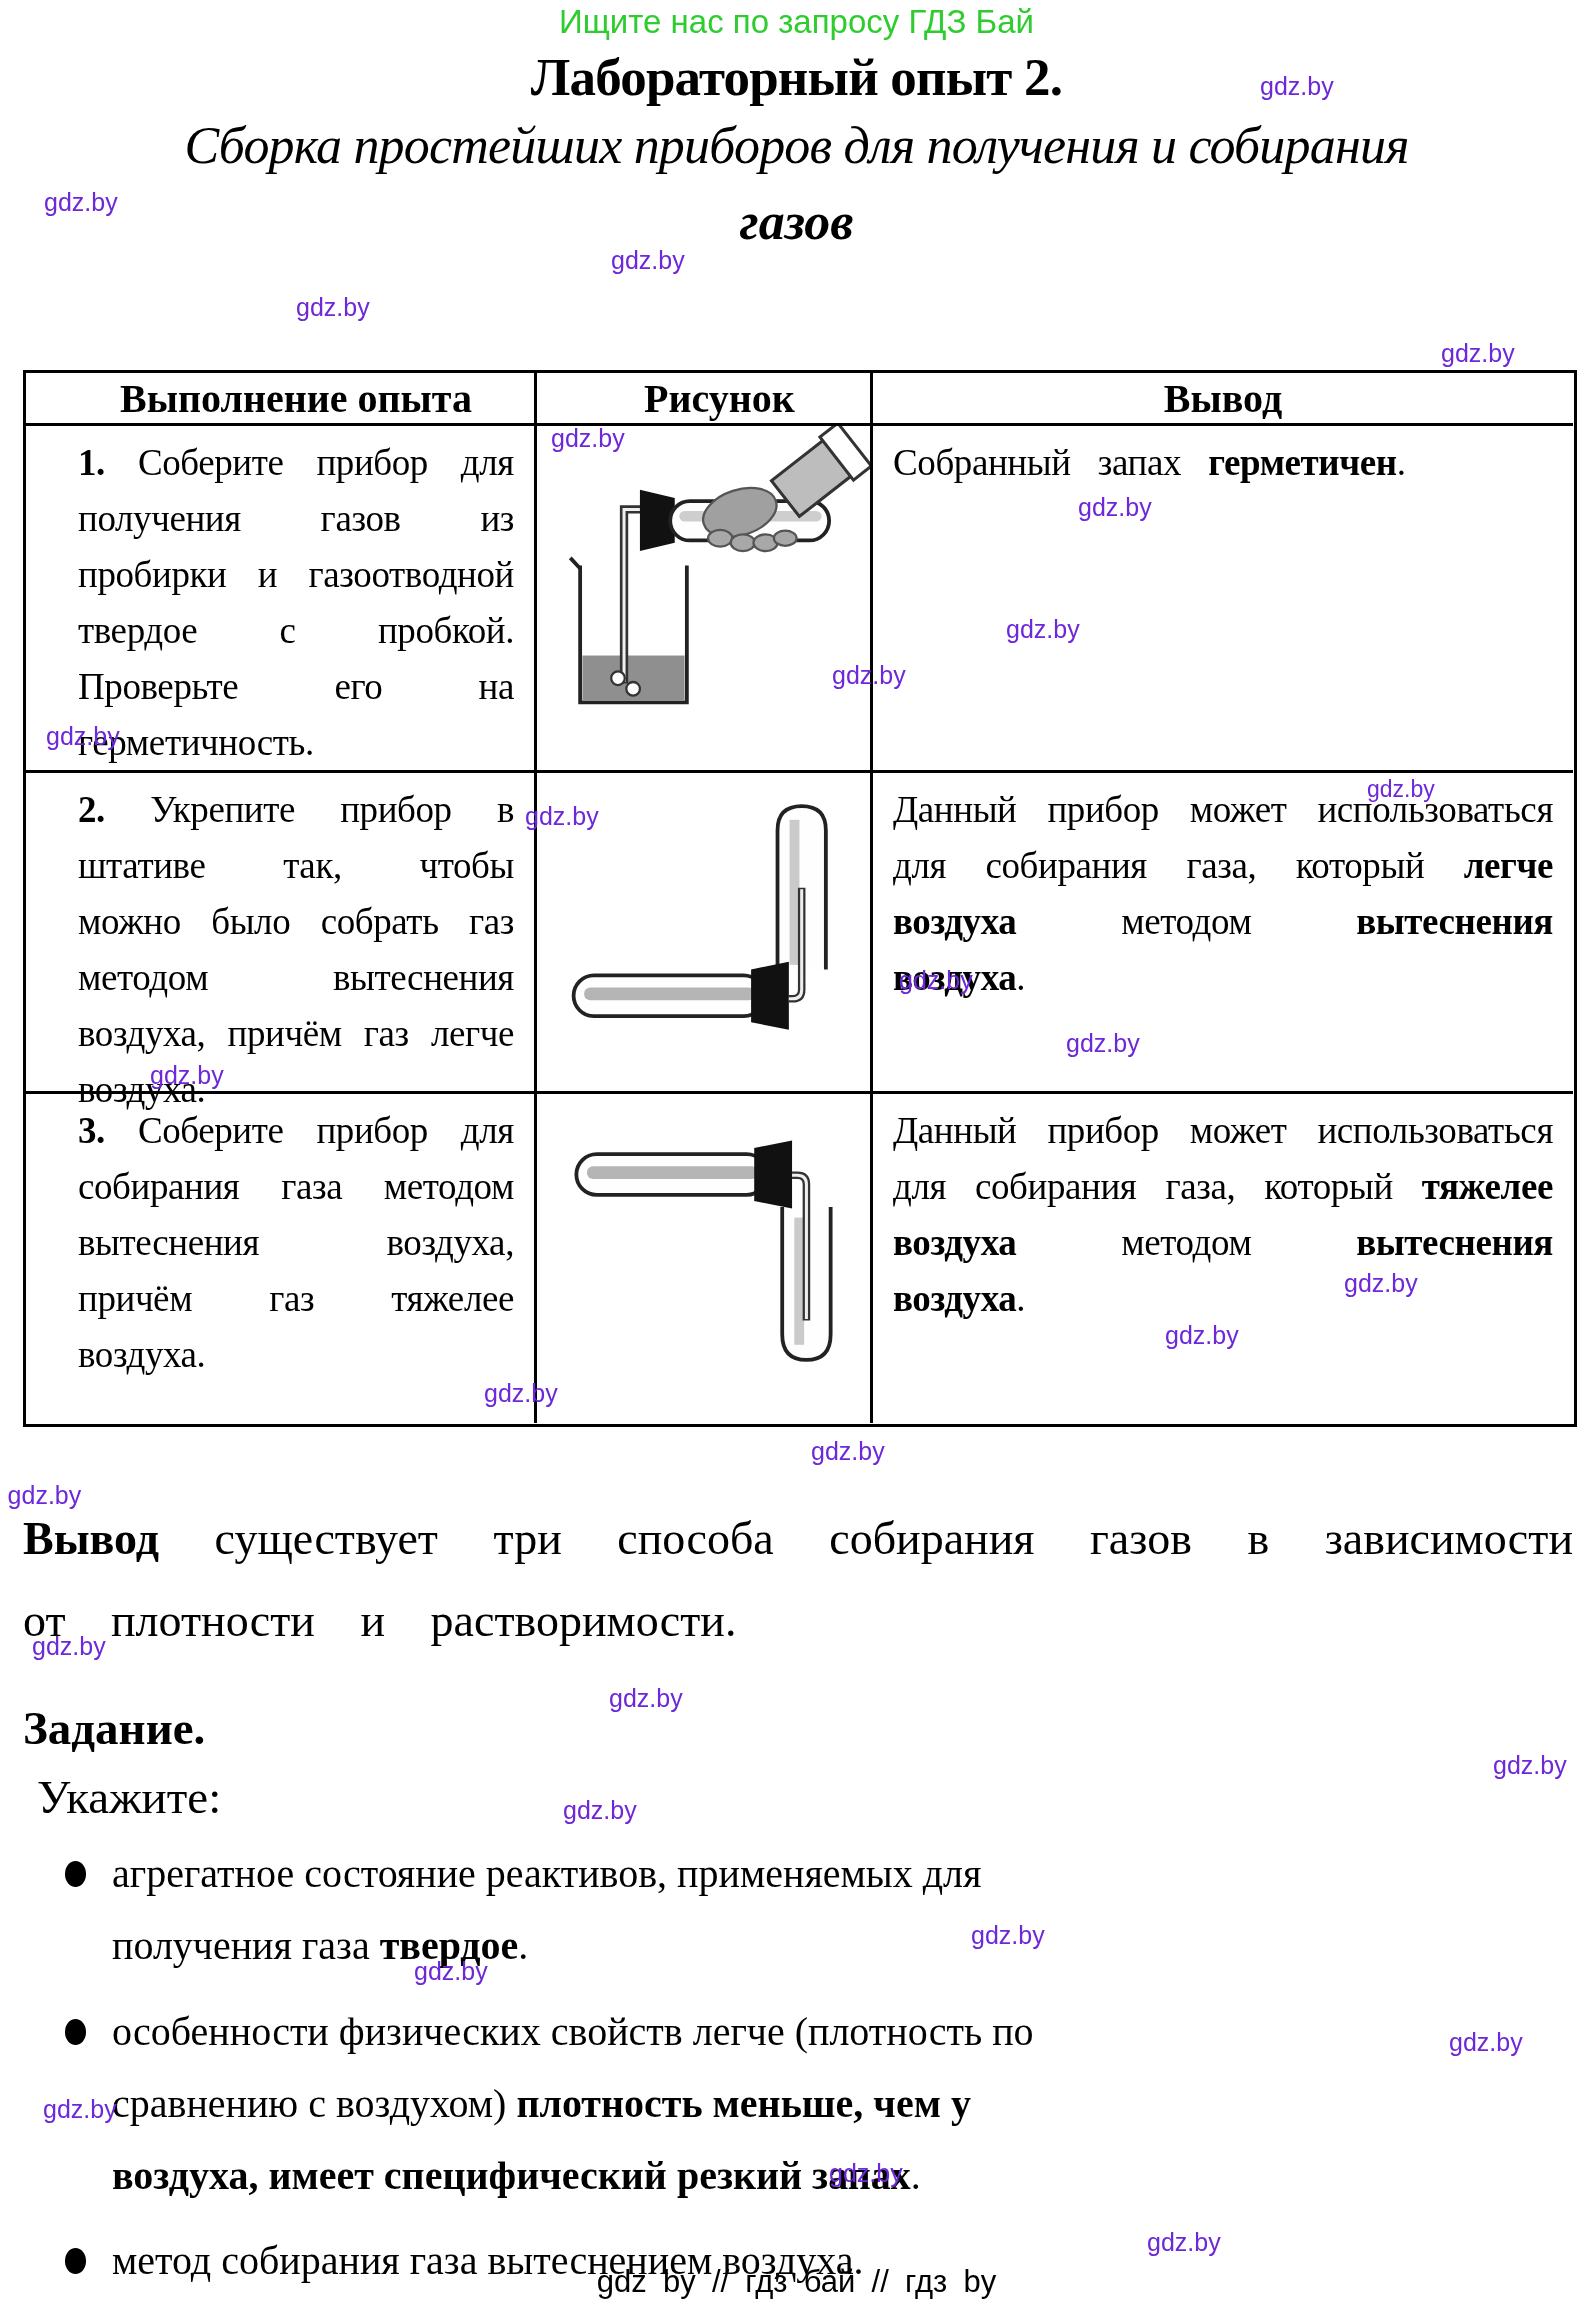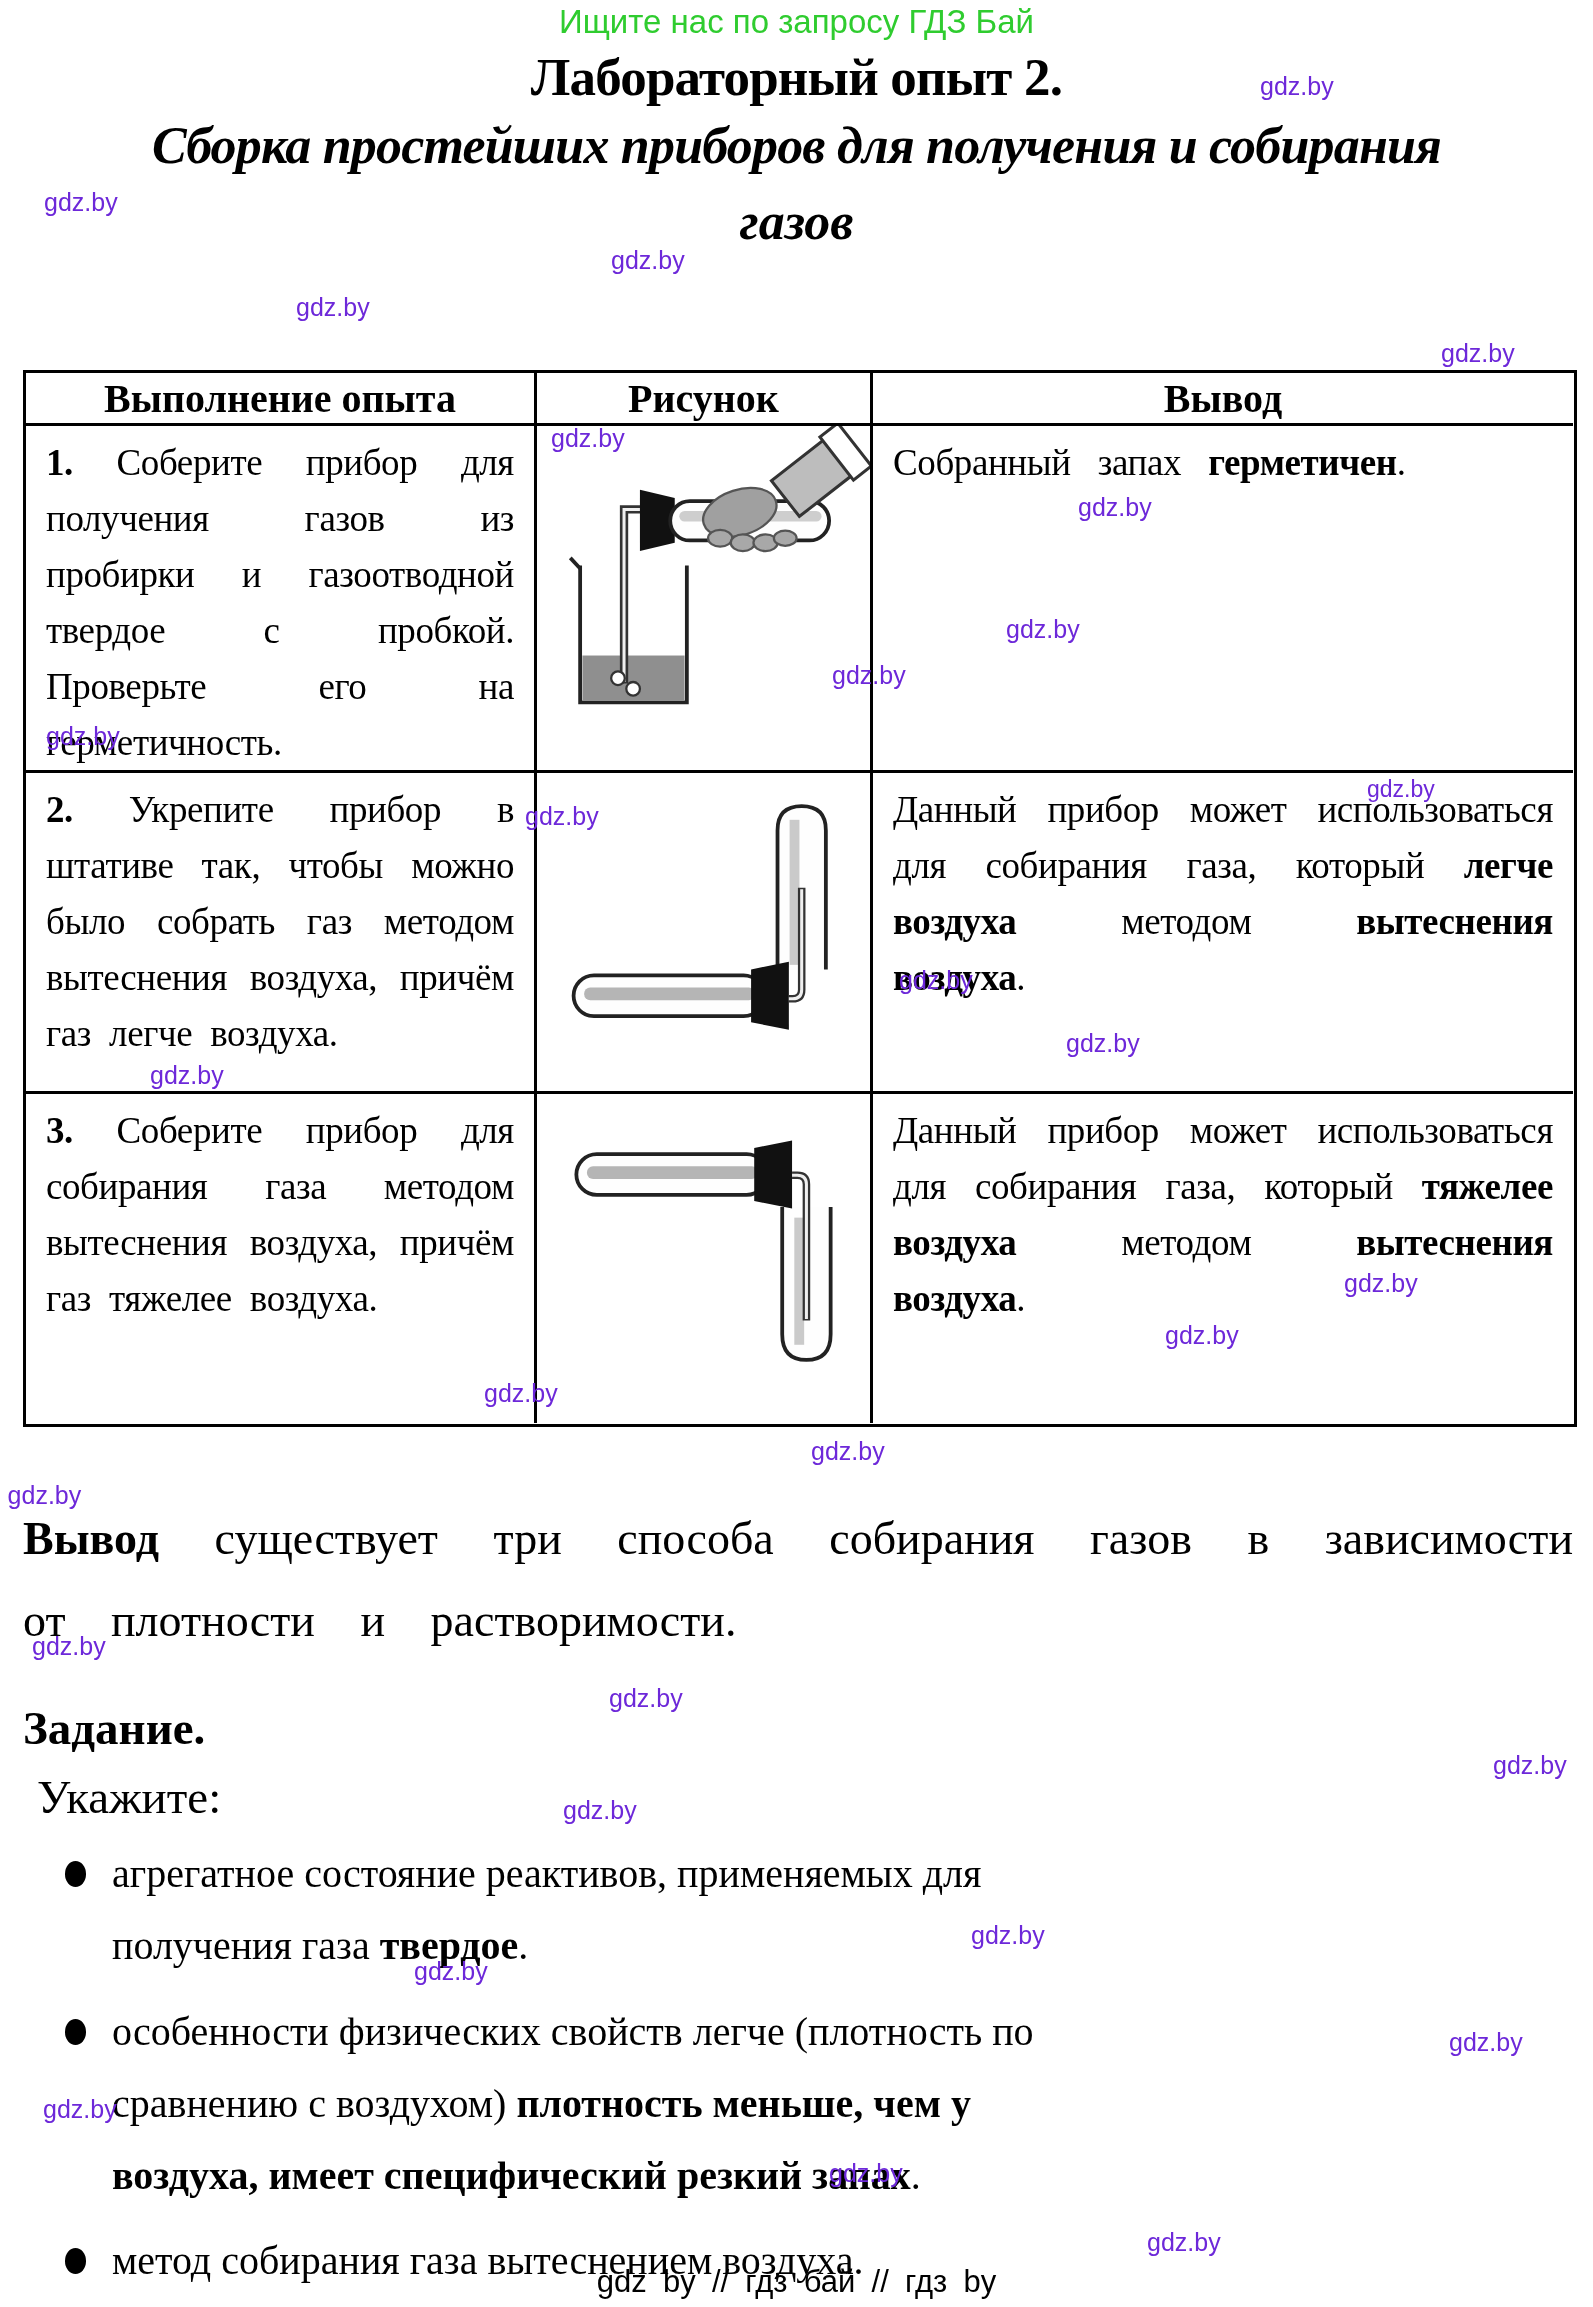--- a/index.html
+++ b/index.html
@@ -4,30 +4,30 @@
 <style>
   html,body{margin:0;padding:0;background:#fff;}
   *{box-sizing:border-box;}
   .page{position:relative;width:1593px;height:2307px;background:#ffffff;overflow:hidden;
         font-family:"Liberation Serif", serif;color:#000;}
   .promo{position:absolute;left:0;top:3.1px;width:100%;text-align:center;
          font-family:"Liberation Sans", sans-serif;font-size:33px;color:#2fcc2f;}
   .t1{position:absolute;left:0;top:47px;width:100%;text-align:center;
       font-size:53px;font-weight:bold;letter-spacing:-0.8px;}
   .t2{position:absolute;left:0;top:116px;width:100%;text-align:center;
-      font-size:52px;font-weight:bold;font-style:italic;letter-spacing:-0.8px;}
+      font-size:52px;font-weight:normal;font-style:italic;letter-spacing:-0.8px;}
   .t3{position:absolute;left:0;top:192px;width:100%;text-align:center;
       font-size:52px;font-weight:bold;font-style:italic;}
   .wm{position:absolute;font-family:"Liberation Sans", sans-serif;font-size:25px;color:#6d28d9;white-space:nowrap;}
   .tbl{position:absolute;left:23px;top:370px;width:1554px;height:1057px;
        display:grid;grid-template-columns:511px 336px 700px;grid-template-rows:53px 347px 321px 329px;
        border:3.1px solid #000;}
   .th{border-bottom:3.1px solid #000;display:flex;align-items:center;justify-content:center;
       font-size:40px;font-weight:bold;}
-  .br{border-right:3.1px solid #000;}
+  .br{border-right:3.1px solid #000;padding-left:32px;}
   .bb{border-bottom:3.1px solid #000;}
   .td{position:relative;}
   .cell-text{margin:0;padding:9.2px 20px 0 20px;font-size:37px;line-height:56px;
              text-align:justify;word-spacing:9.2px;letter-spacing:-0.4px;}
   .cell-text .b{font-weight:bold;}
   .ccl{word-spacing:18.3px;}
   .fig{position:absolute;left:0;top:0;width:100%;height:100%;}
   .concl{position:absolute;left:23px;top:1498px;width:1550px;margin:0;
          font-size:46px;line-height:82px;text-align:justify;word-spacing:34px;}
   .concl .b{font-weight:bold;}

